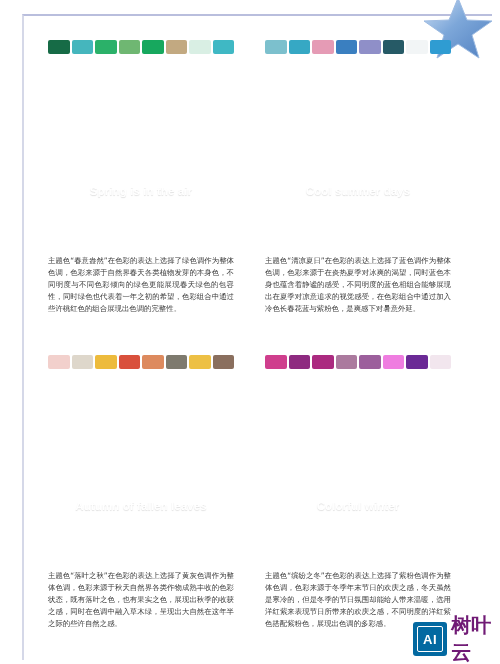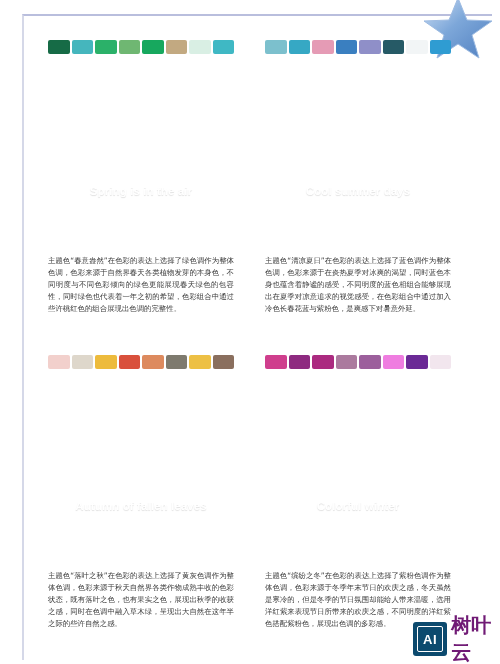--- a/index.html
+++ b/index.html
@@ -53,21 +53,21 @@
     width:186px;margin-top:10px;
     font-size:7.4px;line-height:12.1px;
     color:#3a3a3a;text-align:justify;
     font-family:"DejaVu Sans","Liberation Sans",sans-serif;
   }
   .watermark{
     position:absolute;left:413px;top:612px;
     display:flex;align-items:center;gap:4px;
   }
   .wm-badge{
-    width:42px;height:34px;background:#0c4a6e;border-radius:3px;
+    width:42px;height:34px;background:#0369a1;border-radius:3px;
     position:relative;display:flex;align-items:center;justify-content:center;
   }
   .wm-badge::before{
     content:"";position:absolute;left:4px;top:4px;right:4px;bottom:4px;
     border:1.5px solid #ffffff;border-radius:2px;
   }
   .wm-badge span{
     color:#fff;font-size:13px;font-weight:bold;letter-spacing:.5px;
     position:relative;z-index:2;
   }

